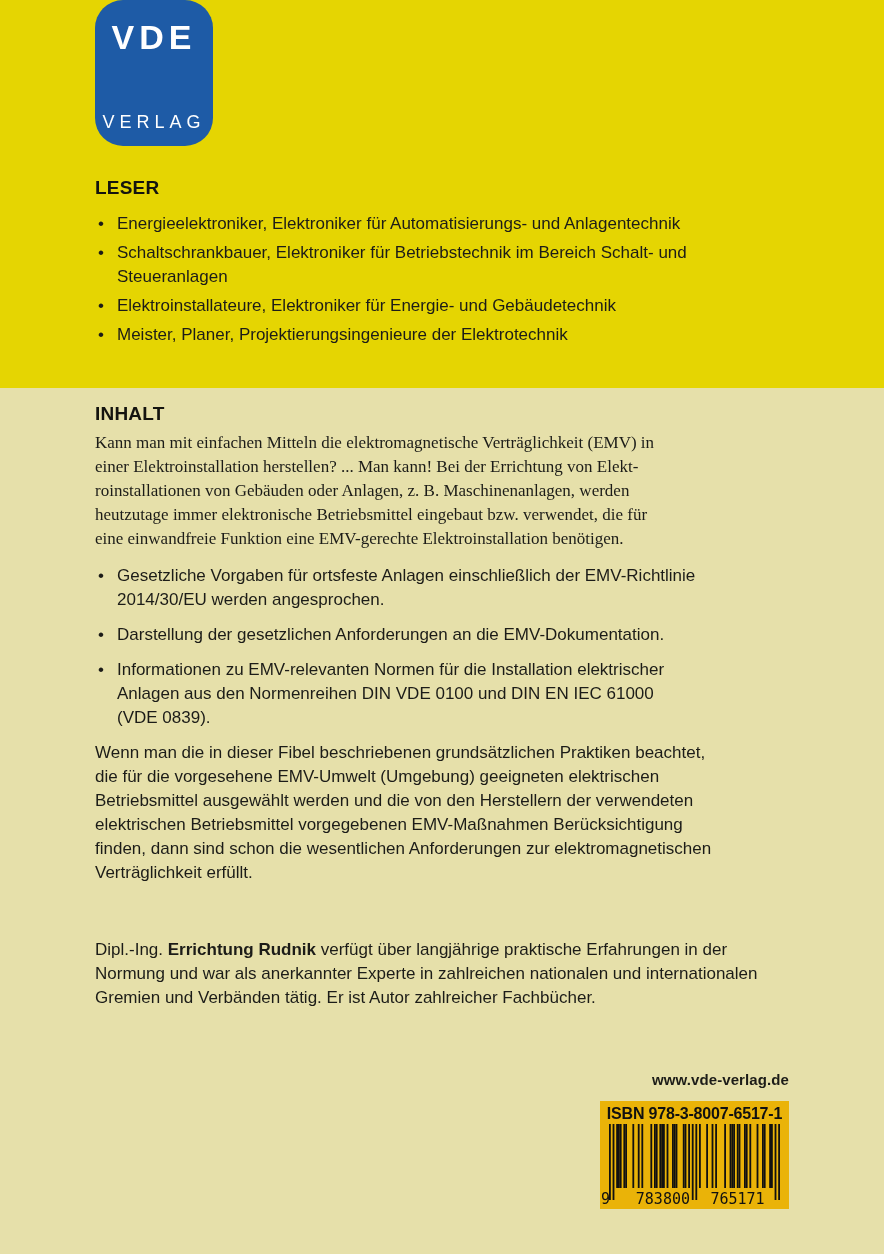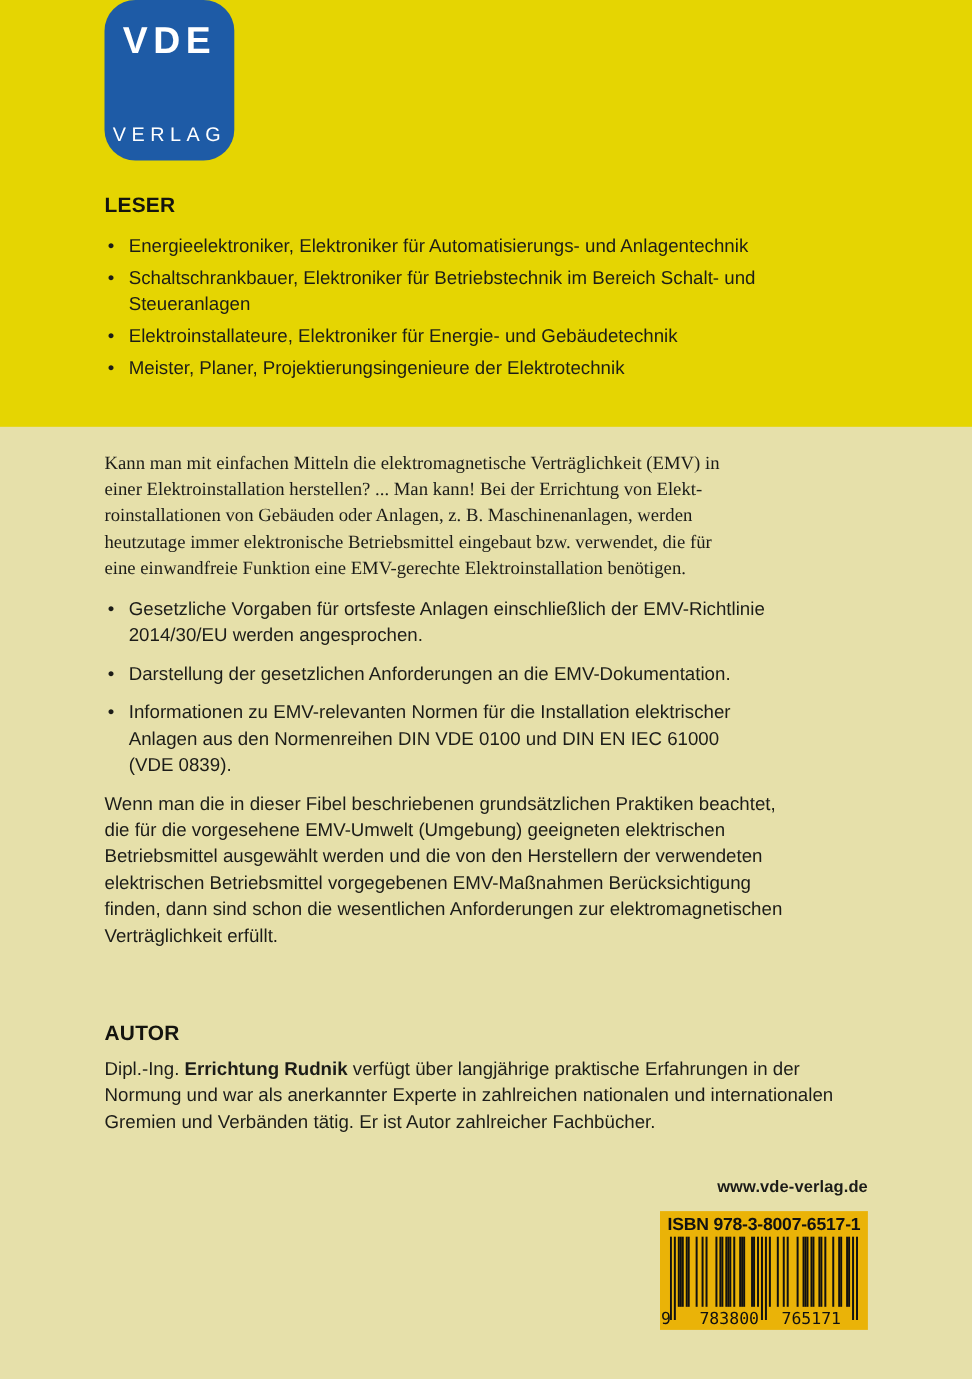--- a/index.html
+++ b/index.html
@@ -67,20 +67,21 @@
         <span class="btext">Elektroinstallateure, Elektroniker für Energie- und Gebäudetechnik</span>
       </li>
     <li>
         <span class="dot">•</span>
         <span class="btext">Meister, Planer, Projektierungsingenieure der Elektrotechnik</span>
       </li>
   </ul>
 </div>
 
 <div class="section" id="inhalt">
+  <h2 class="sec-head">INHALT</h2>
   <p class="para intro">Kann man mit einfachen Mitteln die elektromagnetische Verträglichkeit (EMV) in
 einer Elektroinstallation herstellen? ... Man kann! Bei der Errichtung von Elekt-
 roinstallationen von Gebäuden oder Anlagen, z. B. Maschinenanlagen, werden
 heutzutage immer elektronische Betriebsmittel eingebaut bzw. verwendet, die für
 eine einwandfreie Funktion eine EMV-gerechte Elektroinstallation benötigen.</p>
   <ul class="blist">
     <li>
         <span class="dot">•</span>
         <span class="btext">Gesetzliche Vorgaben für ortsfeste Anlagen einschließlich der EMV-Richtlinie
 2014/30/EU werden angesprochen.</span>
@@ -98,21 +99,20 @@
   </ul>
   <p class="para outro">Wenn man die in dieser Fibel beschriebenen grundsätzlichen Praktiken beachtet,
 die für die vorgesehene EMV-Umwelt (Umgebung) geeigneten elektrischen
 Betriebsmittel ausgewählt werden und die von den Herstellern der verwendeten
 elektrischen Betriebsmittel vorgegebenen EMV-Maßnahmen Berücksichtigung
 finden, dann sind schon die wesentlichen Anforderungen zur elektromagnetischen
 Verträglichkeit erfüllt.</p>
 </div>
 
 <div class="section" id="autor">
-  <h2 class="sec-head">AUTOR</h2>
   <p class="para"><span>Dipl.-Ing. </span><span class="bold">Errichtung Rudnik</span><span> verfügt über langjährige praktische Erfahrungen in der Normung und war als anerkannter Experte in zahlreichen nationalen und internationalen Gremien und Verbänden tätig. Er ist Autor zahlreicher Fachbücher.</span></p>
 </div>
 
 <div id="website">www.vde-verlag.de</div>
 
 <div id="barcode-box">
   <span id="isbn-label">ISBN 978-3-8007-6517-1</span>
   <svg id="bars" width="171" height="76" viewBox="0 0 171 76">
       <rect x="0.00" y="0" width="1.80" height="76" fill="#111"></rect>
       <rect x="3.60" y="0" width="1.80" height="76" fill="#111"></rect>

